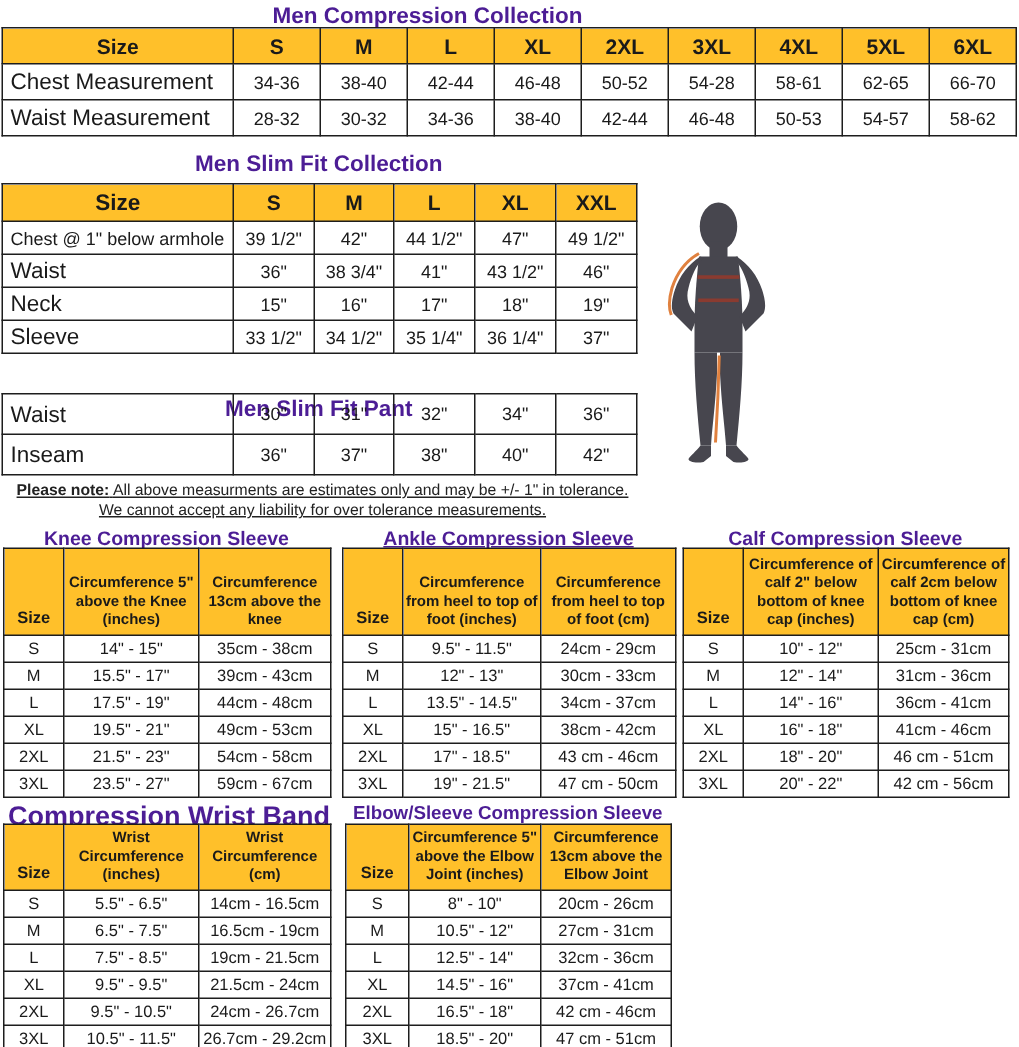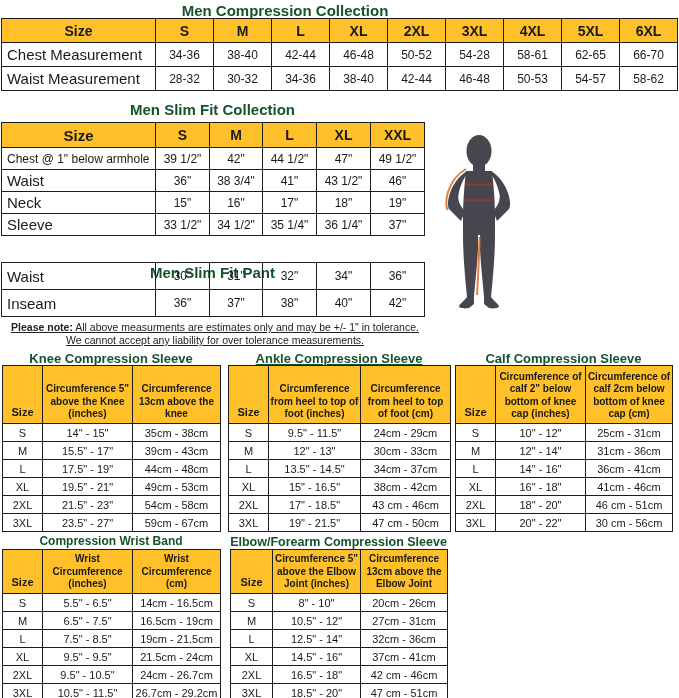--- a/index.html
+++ b/index.html
@@ -1,19 +1,19 @@
 <!DOCTYPE html>
 <html><head>
 <meta charset="utf-8">
 <style>
   html,body{margin:0;padding:0;background:#fff;}
   .page{position:relative;width:679px;height:698px;background:#fff;overflow:hidden;
         font-family:"Liberation Sans",sans-serif;color:#1a1a1a;}
   .abs{position:absolute;}
-  .ttl{font-weight:bold;text-align:center;color:#14532d;white-space:nowrap;}
+  .ttl{font-weight:bold;text-align:center;color:#4c1d95;white-space:nowrap;}
   table{border-collapse:collapse;table-layout:fixed;}
   th,td{border:1.8px solid #1d1d1d;text-align:center;padding:0;overflow:hidden;font-weight:normal;}
   .yl{background:#ffc02a;}
   .b{font-weight:bold;}
   .left{text-align:left;padding-left:5px;}
   .f12{font-size:12px;}
   .f14{font-size:14px;}
   .f15{font-size:15px;}
   .sub th,.sub td{border-width:1.5px;}
   .sub td{font-size:11px;height:17px;}
@@ -313,26 +313,26 @@
           <td>41cm - 46cm</td>
         </tr>
     <tr>
           <td>2XL</td>
           <td>18" - 20"</td>
           <td>46 cm - 51cm</td>
         </tr>
     <tr>
           <td>3XL</td>
           <td>20" - 22"</td>
-          <td>30 cm - 56cm</td>
-        </tr>
-  </tbody>
-    </table>
-
-  <div class="abs ttl" style="left:2px;top:534px;width:218px;font-size:12px;">Compression Wrist Band</div>
+          <td>42 cm - 56cm</td>
+        </tr>
+  </tbody>
+    </table>
+
+  <div class="abs ttl" style="left:2px;top:534px;width:218px;font-size:18px;text-align:right;">Compression Wrist Band</div>
   <table class="abs sub" style="left:2px;top:549px;width:218px;">
     <colgroup>
         <col style="width:40px">
         <col style="width:90px">
         <col style="width:88px">
       </colgroup>
     <tbody>
         <tr style="height:44px">
       <th class="yl sz">Size</th>
       <th class="yl">Wrist Circumference (inches)</th>
@@ -364,21 +364,21 @@
           <td>24cm - 26.7cm</td>
         </tr>
     <tr>
           <td>3XL</td>
           <td>10.5" - 11.5"</td>
           <td>26.7cm - 29.2cm</td>
         </tr>
   </tbody>
     </table>
 
-  <div class="abs ttl t12" style="left:230px;top:535px;width:217px;">Elbow/Forearm Compression Sleeve</div>
+  <div class="abs ttl t12" style="left:230px;top:535px;width:217px;">Elbow/Sleeve Compression Sleeve</div>
   <table class="abs sub" style="left:230px;top:549px;width:217px;">
     <colgroup>
         <col style="width:42px">
         <col style="width:88px">
         <col style="width:87px">
       </colgroup>
     <tbody>
         <tr style="height:44px">
       <th class="yl sz">Size</th>
       <th class="yl">Circumference 5" above the Elbow Joint (inches)</th>

